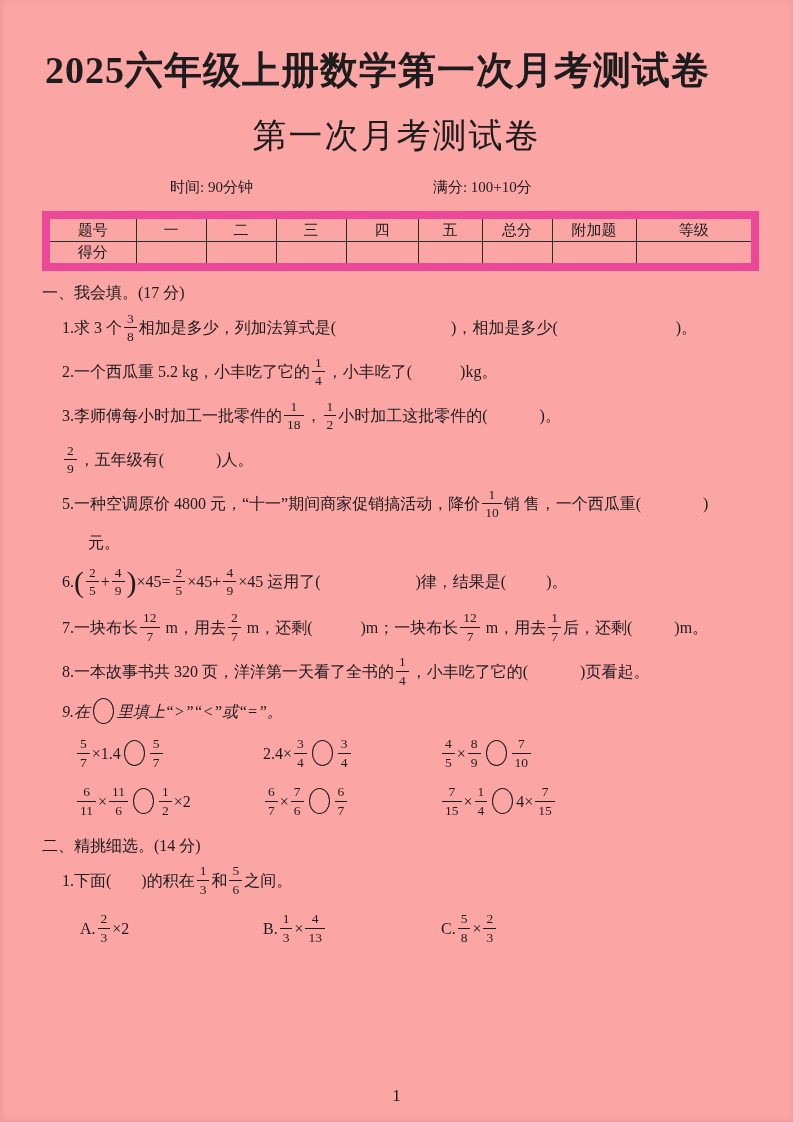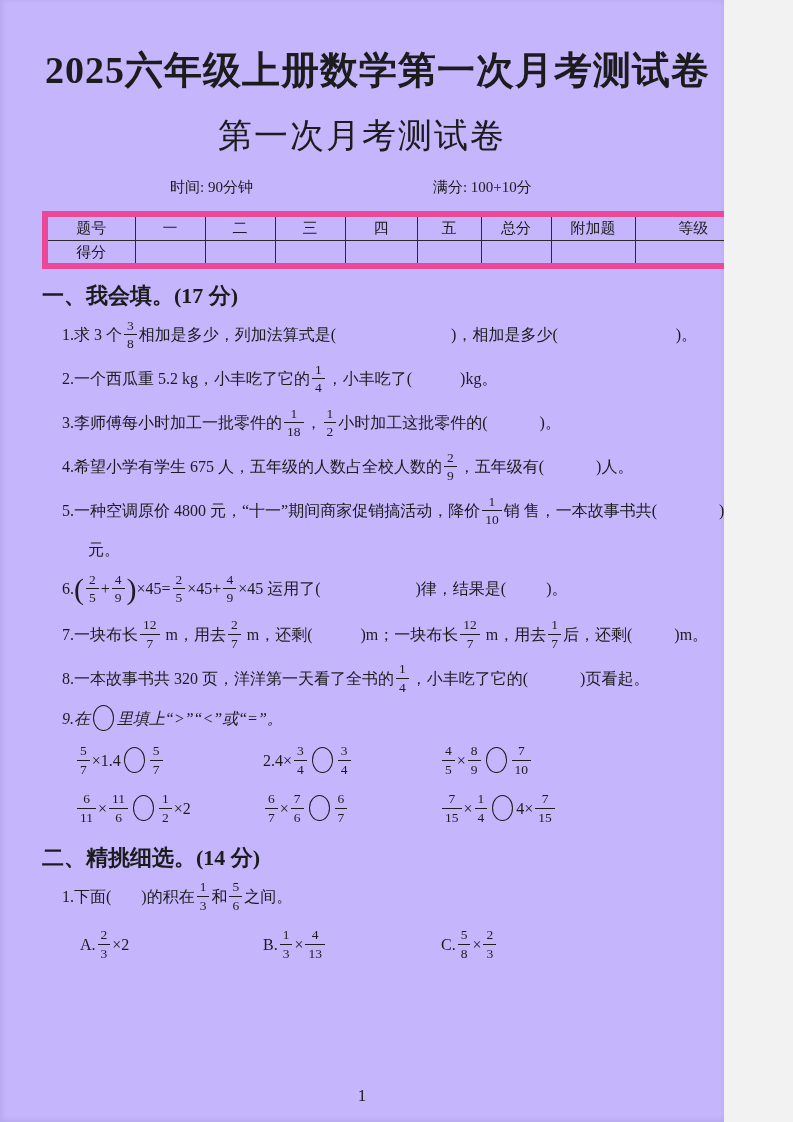--- a/index.html
+++ b/index.html
@@ -5,22 +5,22 @@
   * { box-sizing: border-box; }
   html, body { margin: 0; padding: 0; }
   body {
     width: 793px; height: 1122px;
     background: #f2f2f2;
     font-family: "Liberation Serif", "DejaVu Serif", serif;
     color: #1c1c1c;
   }
   .page {
     position: relative;
-    width: 724px; height: 1122px;
-    background: #c4b5fd;
+    width: 793px; height: 1122px;
+    background: #fca5a5;
     overflow: hidden;
     box-shadow: inset 2px 0 6px rgba(0,0,0,0.05), inset 0 -2px 6px rgba(0,0,0,0.04);
   }
   .title1 {
     margin: 48px 0 0 45px;
     font-size: 38px; font-weight: 700;
     letter-spacing: 1px;
     line-height: 1.2;
   }
   .title2 {
@@ -31,34 +31,34 @@
     line-height: 1.2;
   }
   .meta { display: flex; margin-top: 22px; font-size: 15px; }
   .meta .time { margin-left: 170px; }
   .meta .full { margin-left: 180px; }
   table.score-table {
     border-collapse: collapse;
     table-layout: fixed;
     margin: 14px 0 0 42px;
     width: 709px;
-    border: 6px solid #ec4899;
+    border: 8px solid #ec4899;
   }
   .score-table th, .score-table td {
     border: 1px solid #2b2b2b;
     height: 26px;
     font-size: 15px;
     font-weight: 400;
     text-align: center;
     padding: 0;
   }
   .sec-heading {
     margin: 12px 9px 2px 42px;
-    font-size: 22px;
-    font-weight: 700;
+    font-size: 16px;
+    font-weight: 400;
   }
   .qline {
     margin: 4px 0 4px 62px;
     font-size: 16px;
     line-height: 40px;
     min-height: 40px;
     white-space: nowrap;
   }
   .qline.cont { margin-left: 88px; line-height: 30px; min-height: 30px; }
   .qline.short { line-height: 32px; min-height: 32px; font-style: italic; }
@@ -162,28 +162,28 @@
         <span class="num">1</span>
         <span class="den">4</span>
       </span><span class="txt">，小丰吃了(</span><span class="gap" style="width: 48px;"></span><span class="txt">)kg。</span></div>
   <div class="qline"><span class="txt">3.李师傅每小时加工一批零件的</span><span class="frac">
         <span class="num">1</span>
         <span class="den">18</span>
       </span><span class="txt">，</span><span class="frac">
         <span class="num">1</span>
         <span class="den">2</span>
       </span><span class="txt">小时加工这批零件的(</span><span class="gap" style="width: 52px;"></span><span class="txt">)。</span></div>
-  <div class="qline"><span class="txt">4.希望小学有学生 675 人，五年级的人数占全校人数的</span><span class="frac">
+  <div class="qline"><span class="frac">
         <span class="num">2</span>
         <span class="den">9</span>
       </span><span class="txt">，五年级有(</span><span class="gap" style="width: 52px;"></span><span class="txt">)人。</span></div>
   <div class="qline"><span class="txt">5.一种空调原价 4800 元，“十一”期间商家促销搞活动，降价</span><span class="frac">
         <span class="num">1</span>
         <span class="den">10</span>
-      </span><span class="txt">销 售，一本故事书共(</span><span class="gap" style="width: 62px;"></span><span class="txt">)</span></div>
+      </span><span class="txt">销 售，一个西瓜重(</span><span class="gap" style="width: 62px;"></span><span class="txt">)</span></div>
   <div class="qline cont"><span class="txt">元。</span></div>
   <div class="qline"><span class="txt">6.</span><span class="bigparen">(</span><span class="frac">
         <span class="num">2</span>
         <span class="den">5</span>
       </span><span class="txt">+</span><span class="frac">
         <span class="num">4</span>
         <span class="den">9</span>
       </span><span class="bigparen">)</span><span class="txt">×45=</span><span class="frac">
         <span class="num">2</span>
         <span class="den">5</span>

